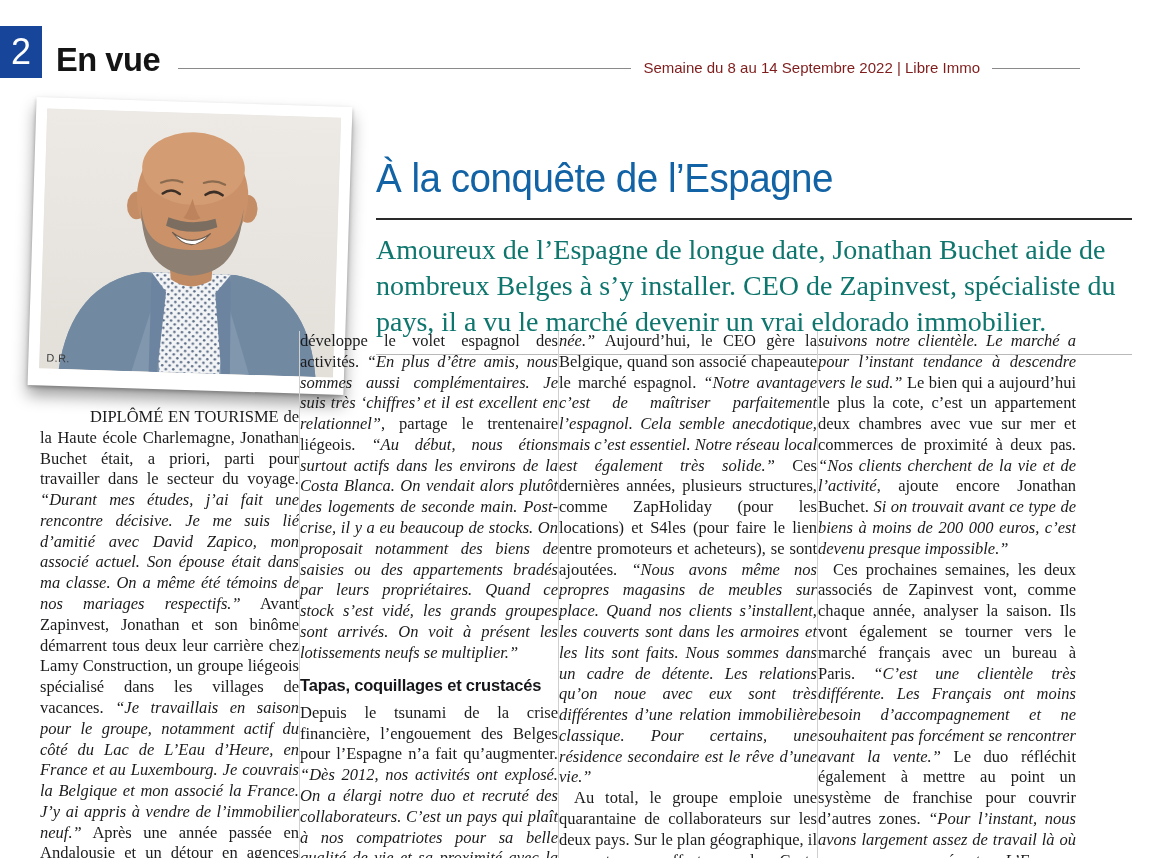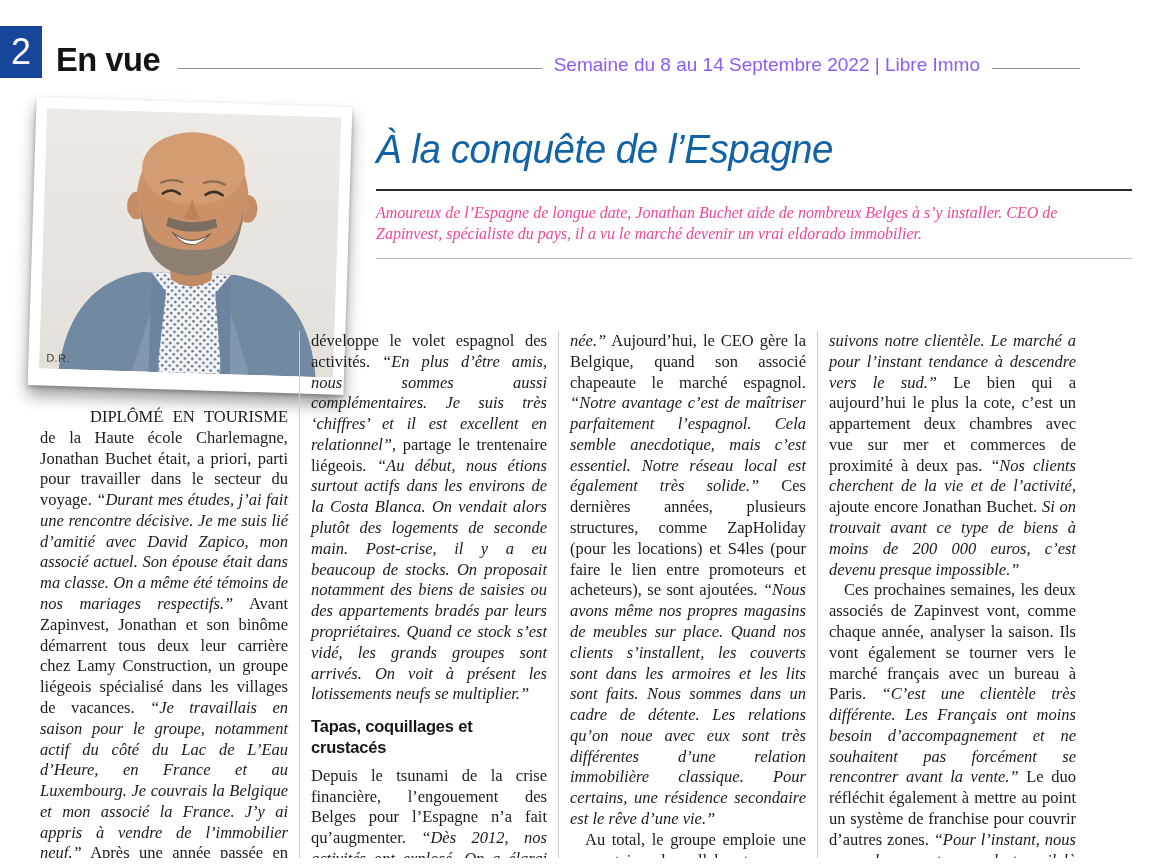--- a/index.html
+++ b/index.html
@@ -22,55 +22,55 @@
   .section-title{
     font-family:"Liberation Sans","DejaVu Sans",sans-serif;
     font-size:34px;font-weight:700;color:#141414;line-height:1;
     margin:0 14px 2px 14px;letter-spacing:-.5px;transform:scaleX(.96);transform-origin:left bottom;
   }
   .hline{border-bottom:1.5px solid #8a8a8a;height:0;margin-bottom:9px;}
   .hline.grow{flex:1 1 auto;}
   .hline.short{width:88px;flex:0 0 auto;}
   .edition{
     font-family:"Liberation Sans","DejaVu Sans",sans-serif;
-    font-size:19px;color:#8b5cf6;margin:0 12px 2px 12px;white-space:nowrap;
+    font-size:15px;color:#7f1d1d;margin:0 12px 2px 12px;white-space:nowrap;
   }
   
   .polaroid{
     position:absolute;left:32px;top:102px;width:316px;height:288px;
     background:#fff;padding:11px 11px 17px 11px;box-sizing:border-box;
     transform:rotate(1.8deg);
     box-shadow:0 10px 16px rgba(0,0,0,.38),0 2px 4px rgba(0,0,0,.25);
   }
   .polaroid .photo-area{position:relative;width:100%;height:100%;background:#e9e6e1;overflow:hidden;}
   .photo-credit{
     position:absolute;left:7px;bottom:5px;
     font-family:"Liberation Sans","DejaVu Sans",sans-serif;
     font-size:11px;color:#3b3b3b;letter-spacing:.3px;
   }
   
-  .headline{position:absolute;left:376px;top:128px;width:756px;font-style:italic;}
+  .headline{position:absolute;left:376px;top:157px;width:756px;}
   .headline h1{
     margin:0;font-family:"Liberation Sans","DejaVu Sans",sans-serif;
     font-weight:400;font-size:41px;line-height:1.05;color:#1263a5;
     letter-spacing:-.5px;transform:scaleX(.94);transform-origin:left top;
   }
   .rule-dark{border:none;border-top:2px solid #2a2a2a;margin:18px 0 12px 0;}
   .lede{
-    margin:0;font-size:16px;line-height:1.28;color:#ec4899;
+    margin:0;font-size:28px;line-height:1.28;color:#0f766e;
     width:742px;
   }
   .rule-light{border:none;border-top:1px solid #b9b9b9;margin:14px 0 0 0;}
   
   .columns{
     position:absolute;left:40px;top:331px;width:1036px;height:527px;
     display:grid;grid-template-columns:1fr 1fr 1fr 1fr;overflow:hidden;
   }
   .col{
-    padding:0 11px;overflow:hidden;
+    padding:0 0;overflow:hidden;
     font-size:16.5px;line-height:1.26;text-align:justify;
   }
   .col:first-child{padding-left:0;}
   .col:last-child{padding-right:0;}
   .col + .col{border-left:1px solid #cfcfcf;}
   .col-1{padding-top:76px;}
   .para{margin:0;}
   .para.indent{text-indent:15px;}
   .para.indent-lg{text-indent:50px;}
   .it{font-style:italic;font-family:Liberation Serif, serif;}

